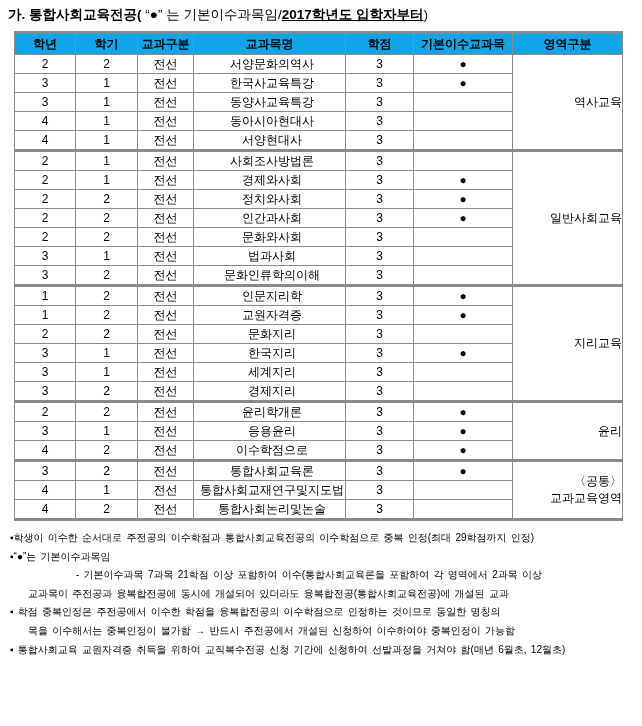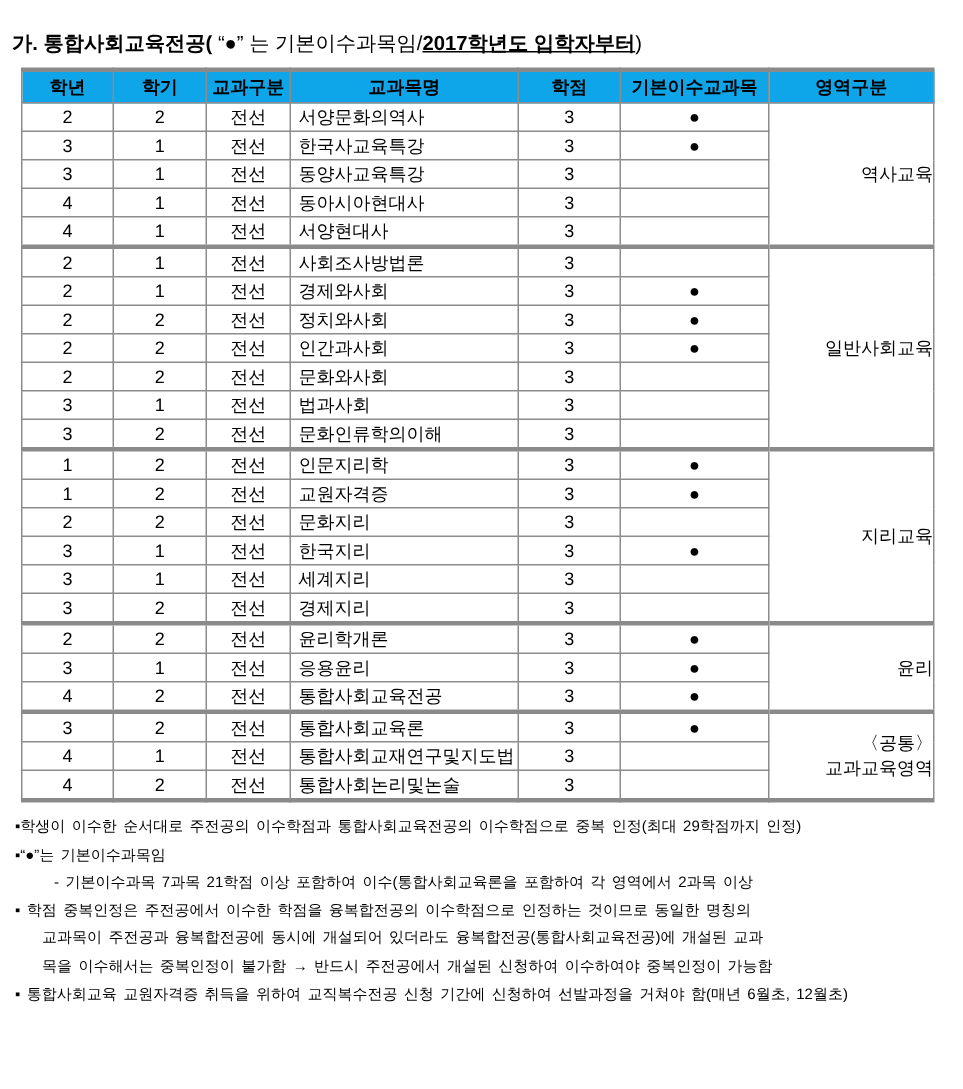--- a/index.html
+++ b/index.html
@@ -3,21 +3,21 @@
 <meta charset="utf-8">
 <style>
   html,body{margin:0;padding:0;background:#ffffff;}
   .page{
     width:634px;height:726px;
     background:#ffffff;
     font-family:"Liberation Sans","DejaVu Sans",sans-serif;
     color:#000;
     overflow:hidden;
     box-sizing:border-box;
-    padding-top:20px;
+    padding-top:6px;
   }
   .title{
     padding-left:8px;
     font-size:13.5px;
     letter-spacing:0;
     white-space:nowrap;
   }
   .b{font-weight:bold;}
   .u{text-decoration:underline;}
   table.course-table{
@@ -44,42 +44,42 @@
     border:1px solid #8c8c8c;
     font-size:12px;
     height:18px;
     line-height:18px;
     padding:0;
     text-align:center;
     overflow:hidden;
     white-space:nowrap;
   }
   .course-table td.course{
-    text-align:left;
+    text-align:center;
     padding-left:5px;
   }
   .course-table td.dot{font-size:12px;}
   .course-table td.area{
     text-align:right;
     white-space:pre-line;
     line-height:17px;
   }
   .course-table tr.group-start td{
     border-top:3px solid #8a8a8a;
   }
   .notes{margin-top:8px;}
   .note-line{
     font-size:10px;
     line-height:18.6px;
     word-spacing:1.5px;
     white-space:nowrap;
   }
   .ind0{padding-left:10px;}
   .ind1{padding-left:28px;}
-  .ind2{padding-left:36px;}
+  .ind2{padding-left:36px;margin-left:40px;}
   .ind3{padding-left:54px;}
 </style>
 </head>
 <body>
 
 <div class="page">
   <div class="title"><span class="b">가. 통합사회교육전공(</span><span> “●” 는 기본이수과목임/</span><span class="b u">2017학년도 입학자부터</span><span>)</span></div>
 
   <table class="course-table">
     <colgroup>
@@ -264,21 +264,21 @@
           <td>1</td>
           <td>전선</td>
           <td class="course">응용윤리</td>
           <td>3</td>
           <td class="dot">●</td>
         </tr>
         <tr>
           <td>4</td>
           <td>2</td>
           <td>전선</td>
-          <td class="course">통합사회교육전공</td>
+          <td class="course">이수학점으로</td>
           <td>3</td>
           <td class="dot">●</td>
         </tr>
         <tr class="group-start">
           <td>3</td>
           <td>2</td>
           <td>전선</td>
           <td class="course">통합사회교육론</td>
           <td>3</td>
           <td class="dot">●</td>
@@ -301,18 +301,18 @@
           <td>3</td>
           <td></td>
         </tr>
       </tbody>
   </table>
 
   <div class="notes" id="notes">
       <div class="note-line ind0"><span>▪학생이 이수한 순서대로 주전공의 이수학점과 통합사회교육전공의 이수학점으로 중복 인정(최대 29학점까지 인정)</span></div>
       <div class="note-line ind0"><span>▪“●”는 기본이수과목임</span></div>
       <div class="note-line ind2"><span>- 기본이수과목 7과목 21학점 이상 포함하여 이수(통합사회교육론을 포함하여 각 영역에서 2과목 이상</span></div>
+      <div class="note-line ind1"><span>교과목이 주전공과 융복합전공에 동시에 개설되어 있더라도 융복합전공(통합사회교육전공)에 개설된 교과</span></div>
       <div class="note-line ind0"><span>▪ 학점 중복인정은 주전공에서 이수한 학점을 융복합전공의 이수학점으로 인정하는 것이므로 동일한 명칭의</span></div>
-      <div class="note-line ind1"><span>교과목이 주전공과 융복합전공에 동시에 개설되어 있더라도 융복합전공(통합사회교육전공)에 개설된 교과</span></div>
       <div class="note-line ind1"><span>목을 이수해서는 중복인정이 불가함 → 반드시 주전공에서 개설된 신청하여 이수하여야 중복인정이 가능함</span></div>
       <div class="note-line ind0"><span>▪ 통합사회교육 교원자격증 취득을 위하여 교직복수전공 신청 기간에 신청하여 선발과정을 거쳐야 함(매년 6월초, 12월초)</span></div>
     </div>
 </div>
 
 </body></html>

